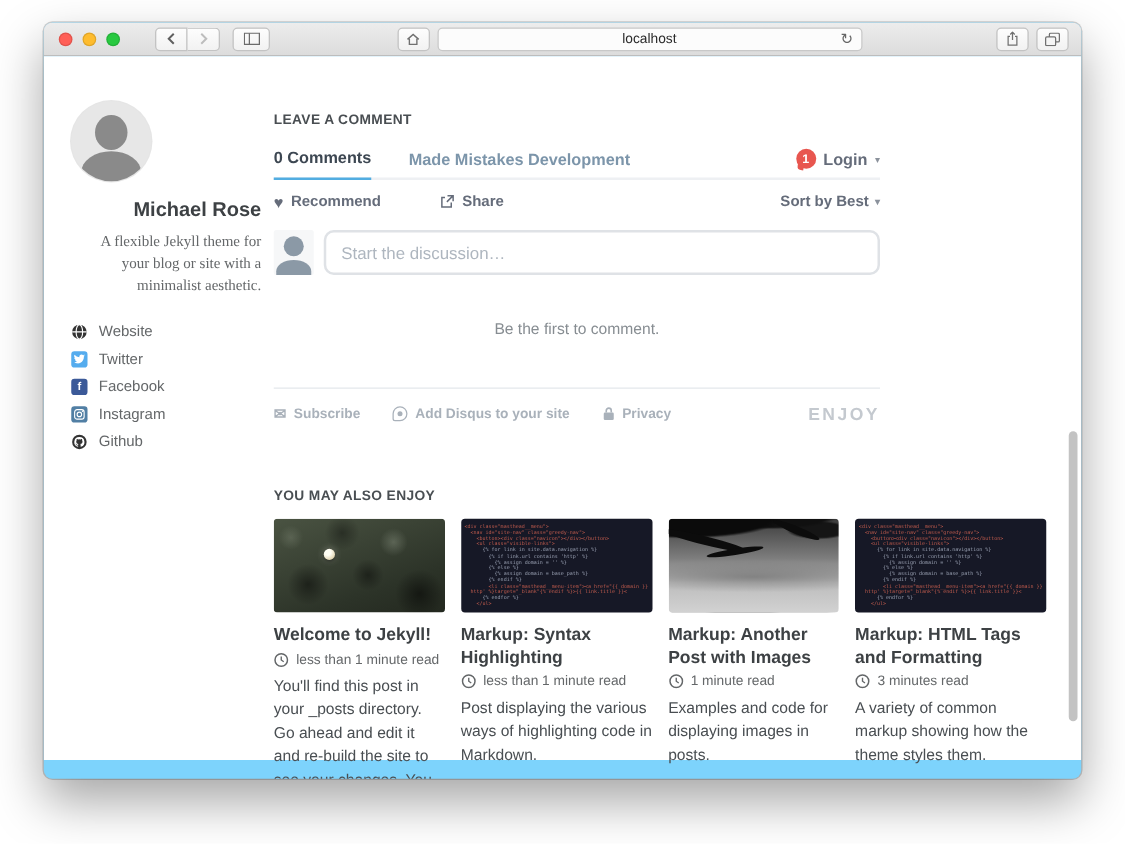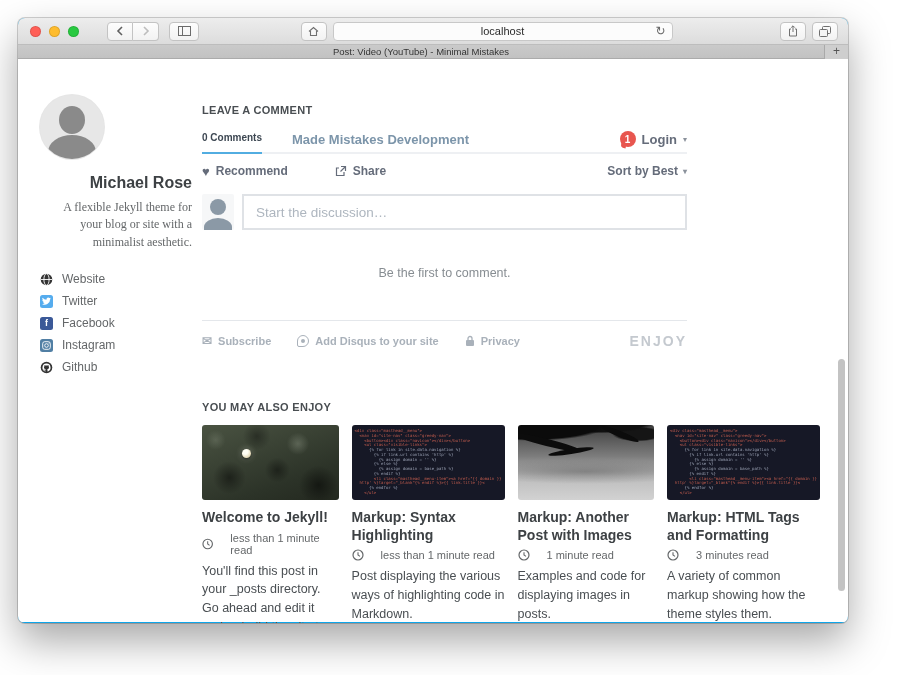--- a/index.html
+++ b/index.html
@@ -1,21 +1,21 @@
 <!DOCTYPE html>
 <html><head>
 <meta charset="utf-8">
 <style>
   * { margin:0; padding:0; box-sizing:border-box; }
   html,body { width:900px; height:675px; background:#ffffff; font-family:"Liberation Sans", sans-serif; }
   .stage { position:relative; width:900px; height:675px; }
 
   
-  .window { position:absolute; left:18px; top:18px; width:830px; height:605px;
-    border-radius:7px; background:#0ea5e9;
+  .window { position:absolute; left:35px; top:18px; width:830px; height:605px;
+    border-radius:7px; background:#7dd3fc;
     box-shadow:0 18px 40px rgba(0,0,0,.35), 0 0 0 1px rgba(0,0,0,.18); overflow:hidden; }
 
   .titlebar { height:27px; background:linear-gradient(#ededed,#dcdcdc);
     border-bottom:1px solid #bdbdbd; display:flex; align-items:center; padding:0 8px; }
   .lights { display:flex; gap:8px; margin-left:4px; }
   .light { width:11px; height:11px; border-radius:50%; }
   .light.red{ background:#ff5f57; box-shadow:inset 0 0 0 1px rgba(0,0,0,.12);}
   .light.yellow{ background:#febc2e; box-shadow:inset 0 0 0 1px rgba(0,0,0,.12);}
   .light.green{ background:#28c940; box-shadow:inset 0 0 0 1px rgba(0,0,0,.12);}
 
@@ -56,41 +56,41 @@
   .sq-icon { width:13px; height:13px; border-radius:2.5px; display:flex; align-items:center; justify-content:center;
     color:#fff; font-size:9px; font-weight:700; }
 
   
   .main { position:absolute; left:184px; top:40px; width:618px; }
   .section-h { font-size:11px; font-weight:700; color:#494e52; letter-spacing:.3px; }
   .leave-h { margin-top:5px; }
 
   .disqus { width:485px; margin-top:10px; color:#656c7a; }
   .dq-header { display:flex; align-items:center; border-bottom:2px solid #eef0f3; }
-  .dq-tab { font-size:10px; font-weight:700; color:#3d4752; padding:6px 0 9px;
+  .dq-tab { font-size:13px; font-weight:700; color:#3d4752; padding:6px 0 9px;
     border-bottom:2px solid #52ade1; margin-bottom:-2px; }
   .dq-forum { margin-left:30px; font-size:13px; font-weight:700; color:#7c95aa; }
   .dq-login { margin-left:auto; display:flex; align-items:center; gap:6px; }
   .dq-badge { width:16px; height:16px; border-radius:50%; background:#e8564f; color:#fff;
     font-size:10px; font-weight:700; display:flex; align-items:center; justify-content:center; position:relative; }
   .dq-badge::after{ content:""; position:absolute; left:1px; bottom:-1px; width:5px; height:5px;
     background:#e8564f; border-radius:0 0 0 3px; transform:rotate(10deg); }
   .dq-login-label { font-size:13px; font-weight:700; color:#656c7a; }
   .caret { font-size:8px; color:#8b929c; }
   .dq-actions { display:flex; align-items:center; padding:10px 0; font-size:12px; font-weight:700; }
   .dq-act { display:flex; align-items:center; gap:6px; }
   .dq-share { margin-left:28px;padding-left:19px; }
   .dq-sort { margin-left:auto; display:flex; align-items:center; gap:5px; }
   .heart { font-size:13px; line-height:11px; color:#656c7a; }
 
   .dq-editor { display:flex; margin-top:6px; }
   .dq-avatar { width:32px; height:36px; background:#f6f7f8; border-radius:2px; position:relative; overflow:hidden; }
   .dq-avatar .head { position:absolute; left:8px; top:5px; width:16px; height:16px; border-radius:50%; background:#8b99a6; }
   .dq-avatar .body { position:absolute; left:2px; top:24px; width:28px; height:18px; border-radius:50% 50% 0 0; background:#8b99a6; }
-  .dq-input { flex:1; margin-left:8px; height:36px; border:2px solid #dfe2e6; border-radius:0;
+  .dq-input { flex:1; margin-left:8px; height:36px; border:2px solid #dfe2e6; border-radius:8px;
     padding:0 12px; font-size:13.5px; color:#2a2e2e; font-family:"Liberation Sans",sans-serif; outline:none; }
   .dq-input::placeholder { color:#aeb6bf; }
 
   .dq-empty { text-align:center; font-size:12.5px; color:#878d92; margin:36px 0 40px; }
   .dq-divider { border:none; border-top:1px solid #e4e7eb; margin-bottom:12px; }
   .dq-footer { display:flex; align-items:center; font-size:11px; font-weight:700; color:#a9b1ba; }
   .dq-flink { display:flex; align-items:center; gap:6px; }
   .dq-flink + .dq-flink { margin-left:26px; }
   .dq-logo { margin-left:auto; font-size:14px; font-weight:700; letter-spacing:2px; color:#c4c9cf; }
   .envelope { font-size:12px; color:#a9b1ba; }
@@ -124,21 +124,21 @@
     radial-gradient(ellipse 70% 26% at 60% -4%, #101010 50%, transparent 58%),
     radial-gradient(ellipse 34% 18% at 88% 12%, #151515 45%, transparent 55%),
     radial-gradient(ellipse 120% 22% at 50% 62%, rgba(95,95,95,.55), transparent 75%),
     linear-gradient(180deg,#3c3c3c 0%,#7d7d7d 42%,#bcbcbc 68%,#d2d2d2 100%); }
   .branch { position:absolute; background:#0c0c0c; border-radius:50%; }
   .branch.b1 { left:-6px; top:14px; width:70px; height:7px; transform:rotate(14deg); }
   .branch.b2 { left:30px; top:24px; width:46px; height:5px; transform:rotate(-9deg); }
   .branch.b3 { left:82px; top:6px; width:40px; height:6px; transform:rotate(22deg); }
 
   .card-title { font-size:14px; font-weight:700; color:#3d4144; line-height:1.25; margin-top:9px; }
-  .card-meta { display:flex; align-items:center; gap:17px; font-size:11px; color:#646769; margin-top:5px; }
+  .card-meta { display:flex; align-items:center; gap:6px; font-size:11px; color:#646769; margin-top:5px; }
   .card-excerpt { font-size:12.5px; color:#494e52; line-height:1.5; margin-top:6px; }
 
   .scroll-thumb { position:absolute; right:3px; top:300px; width:7px; height:232px;
     border-radius:4px; background:#c3c3c3; }
 
   svg { display:block; }
 </style>
 </head>
 <body>
 
@@ -188,24 +188,20 @@
           </svg>
       </div>
       <div class="tb-btn tabs-btn">
         <svg width="12" height="11" viewBox="0 0 12 11">
             <rect x="3.5" y="0.5" width="8" height="7" rx="1" fill="none" stroke="#707070"></rect>
             <rect x="0.5" y="3.5" width="8" height="7" rx="1" fill="#f5f5f5" stroke="#707070"></rect>
           </svg>
       </div>
     </div>
 
-    <div class="tabbar">
-      <div class="tab-title">Post: Video (YouTube) - Minimal Mistakes</div>
-      <div class="newtab">+</div>
-    </div>
 
     <div class="content">
 
       <div class="profile">
         <div class="avatar-circle">
           <div class="head"></div>
           <div class="body"></div>
         </div>
         <div class="author-name">Michael Rose</div>
         <div class="author-bio">A flexible Jekyll theme for your blog or site with a minimalist aesthetic.</div>

